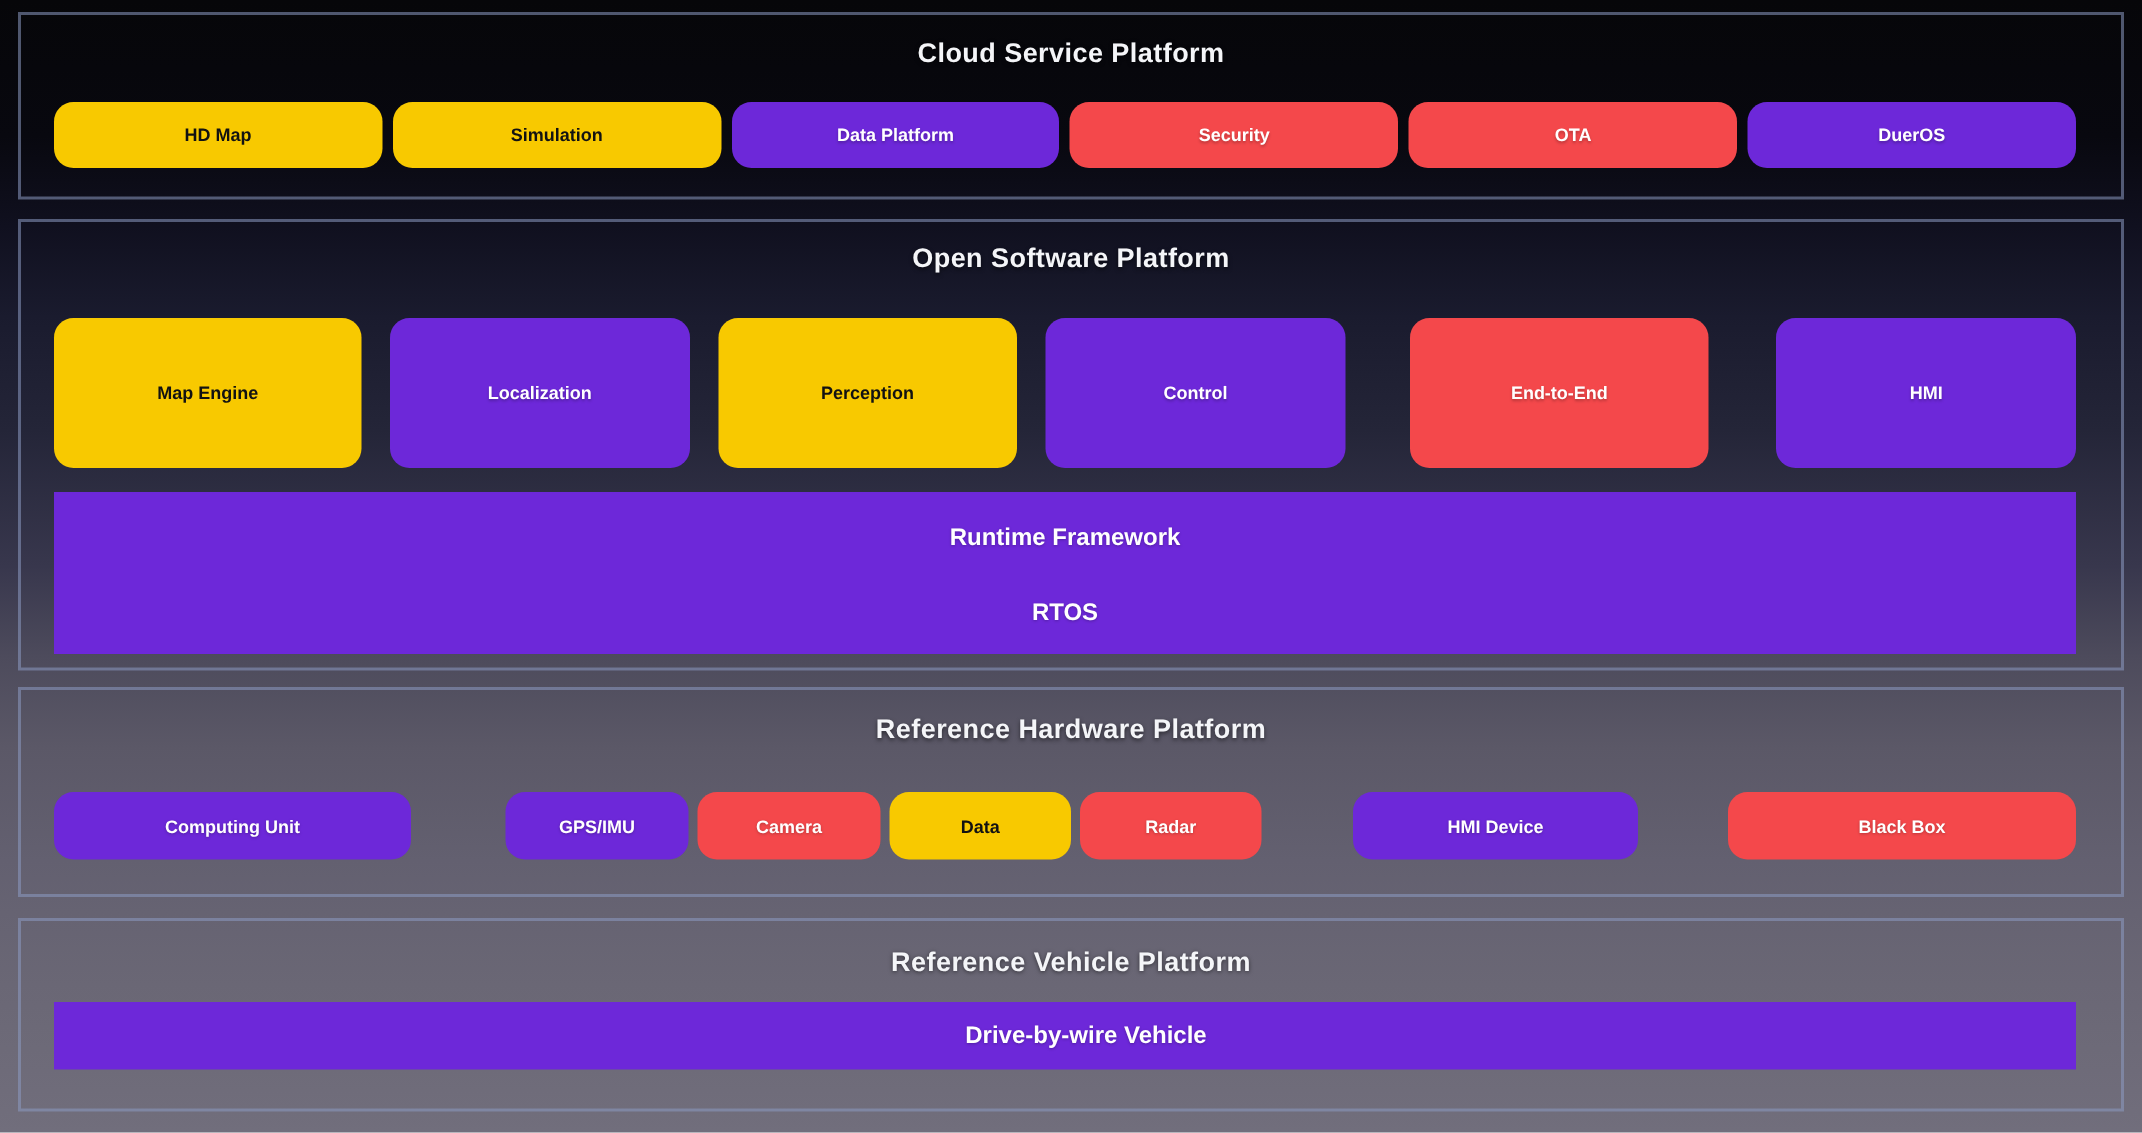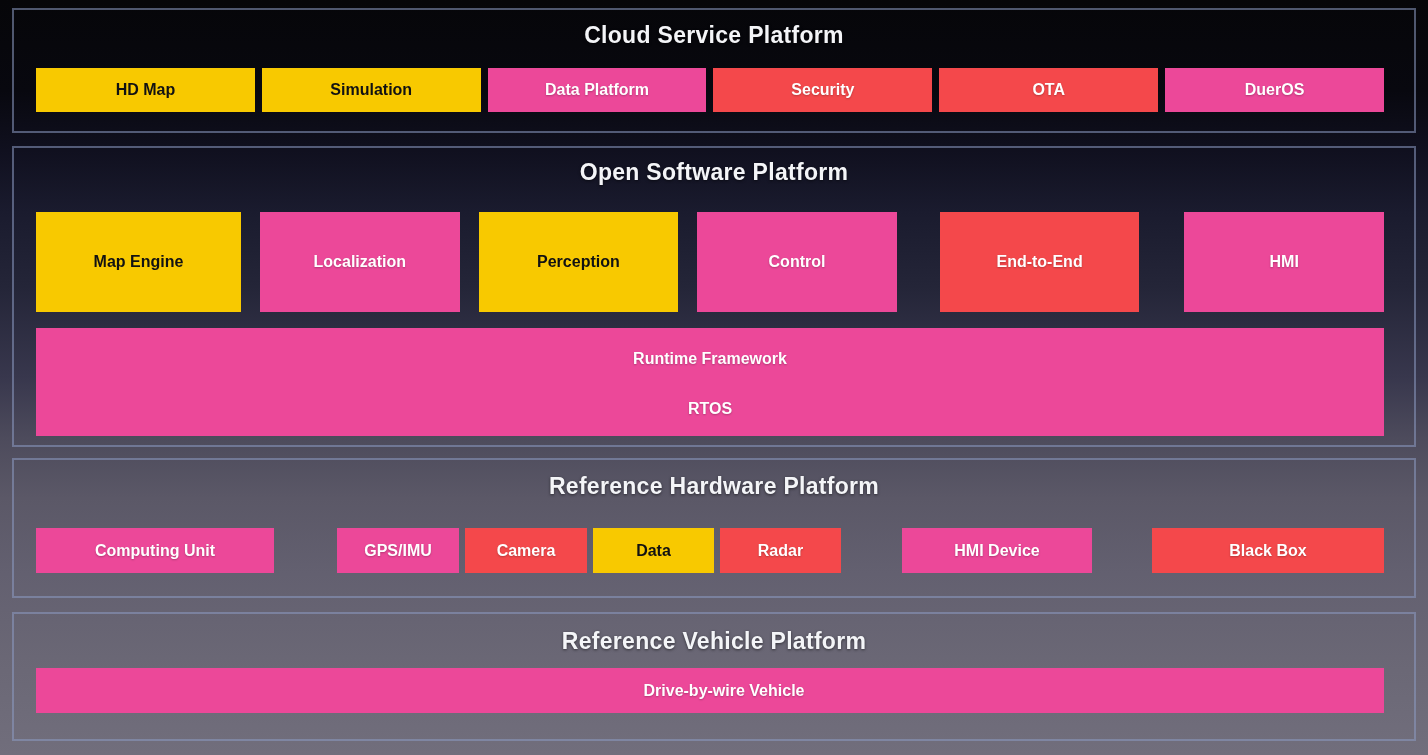--- a/index.html
+++ b/index.html
@@ -29,47 +29,48 @@
   #sec-cloud    { top: 8px;   height: 125px; }
   #sec-software { top: 146px; height: 301px; }
   #sec-hardware { top: 458px; height: 140px; }
   #sec-vehicle  { top: 612px; height: 129px; }
 
   .platform-title {
     position: absolute;
     left: 0; right: 0;
     text-align: center;
     color: #f4f5f8;
-    font-size: 23px;
+    font-size: 18px;
     font-weight: bold;
     line-height: 30px;
     letter-spacing: 0.3px;
     text-shadow: 0 1px 3px rgba(0,0,0,0.55);
   }
   #sec-cloud    .platform-title { top: 10px; }
   #sec-software .platform-title { top: 9px;  }
   #sec-hardware .platform-title { top: 11px; }
   #sec-vehicle  .platform-title { top: 12px; }
 
   .row {
     position: absolute;
     left: 22px;
     right: 30px;
     display: flex;
   }
   .box {
     display: flex;
     align-items: center;
     justify-content: center;
-    font-size: 16px;
+    font-size: 12px;
     font-weight: bold;
     text-align: right;
+    border-radius: 13px;
   }
   .yellow { background: #f8c900; color: #121212; }
-  .blue   { background: #ec4899; color: #ffffff; text-shadow: 0 1px 2px rgba(0,0,0,0.25); }
+  .blue   { background: #6d28d9; color: #ffffff; text-shadow: 0 1px 2px rgba(0,0,0,0.25); }
   .red    { background: #f4484b; color: #ffffff; text-shadow: 0 1px 2px rgba(0,0,0,0.25); }
 
   
   #cloud-row { top: 58px; height: 44px; gap: 7px; }
   #cloud-row .box { flex: 1; }
 
   
   #module-row { top: 64px; height: 100px; gap: 19px; }
   #module-row .box { flex: 1; }
   #module-row .m-map { flex: 0 0 205px; }

